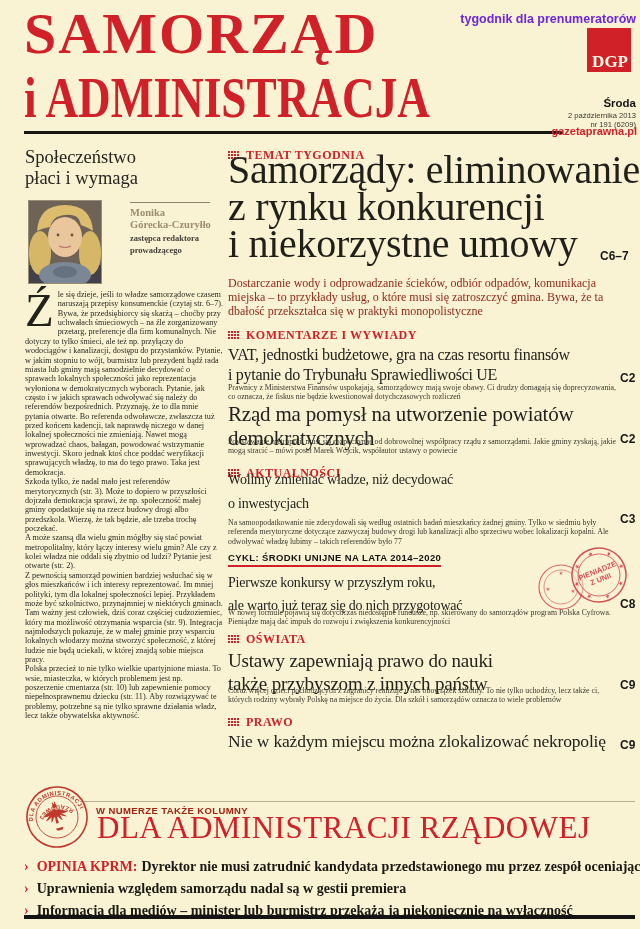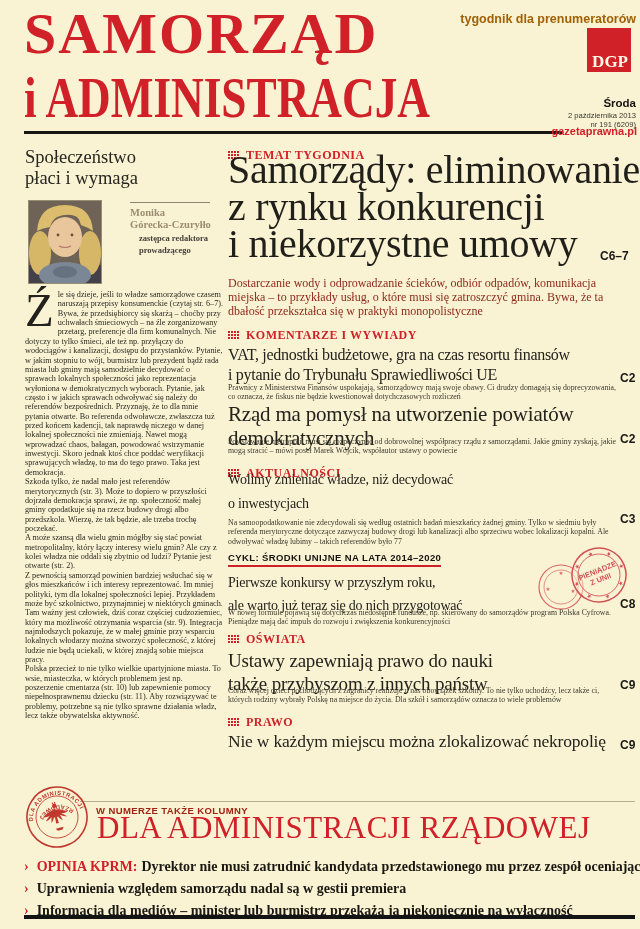--- a/index.html
+++ b/index.html
@@ -3,39 +3,39 @@
 <meta charset="utf-8">
 <title>Samorząd i Administracja</title>
 <style>
   html,body{margin:0;padding:0;background:#777;}
   .page{position:relative;width:640px;height:929px;background:#f9f2d3;overflow:hidden;
         font-family:"Liberation Serif",serif;-webkit-font-smoothing:antialiased;}
   .abs{position:absolute;}
   .san{font-family:"Liberation Sans",sans-serif;}
 
   
-  .tagline{right:4px;top:12px;font-size:12.5px;font-weight:bold;color:#a16207;margin-left:38px;}
+  .tagline{right:4px;top:12px;font-size:12.5px;font-weight:bold;color:#6d28d9;margin-left:38px;}
   .mh-l1{left:24px;top:4px;font-size:58px;line-height:60px;font-weight:bold;color:#d02128;letter-spacing:2px;}
   .mh-l2{left:24px;top:68px;font-size:58px;line-height:60px;font-weight:bold;color:#d02128;
          transform:scaleX(.78);transform-origin:left top;white-space:nowrap;}
   .dgp{left:587px;top:28px;width:44px;height:44px;background:#d02128;}
   .dgp span{position:absolute;right:3px;bottom:0px;color:#fdf8e4;font-size:17px;font-weight:bold;
             font-family:"Liberation Serif",serif;}
   .weekday{right:4px;top:97px;font-size:11.5px;font-weight:bold;color:#161511;}
   .mdate{right:4px;top:111px;font-size:7.6px;color:#3a372e;}
   .missue{right:4px;top:120px;font-size:7.6px;color:#3a372e;}
   .mh-rule{left:24px;top:131px;width:538px;height:3px;background:#171613;}
   .website{right:3px;top:125px;font-size:11px;font-weight:bold;color:#d02128;}
 
   
   .ed-title{left:25px;top:147px;font-size:18.5px;line-height:21px;color:#26251f;}
   .photo{left:28px;top:200px;width:74px;height:84px;border:1px solid #968d73;box-sizing:border-box;}
   .cap-rule{left:130px;top:202px;width:80px;height:1px;background:#8f8672;}
   .ed-name{left:130px;top:207px;font-size:10.5px;line-height:12px;font-weight:bold;color:#9c8d72;}
-  .ed-role{left:130px;top:233px;font-size:8.5px;line-height:11.5px;font-weight:bold;color:#45413a;margin-left:9px;}
+  .ed-role{left:130px;top:233px;font-size:8.5px;line-height:11.5px;font-weight:bold;color:#45413a;}
   .ed-body{left:25px;top:290px;width:198px;font-size:8.2px;line-height:9.36px;color:#2b2a22;
            text-align:left;}
   .ed-body p{margin:0;}
   .dropcap{float:left;font-size:47px;line-height:38px;padding:1px 4px 0 0;color:#22211b;}
 
   
   .slabel{display:flex;align-items:center;font-size:12px;font-weight:bold;color:#d02128;
           letter-spacing:.5px;font-family:"Liberation Serif",serif;}
   .gicon{position:relative;width:12px;height:9px;margin-right:6px;color:#d02128;}
   .gicon::before{content:"";position:absolute;left:0;top:0;width:2px;height:2px;background:currentColor;

